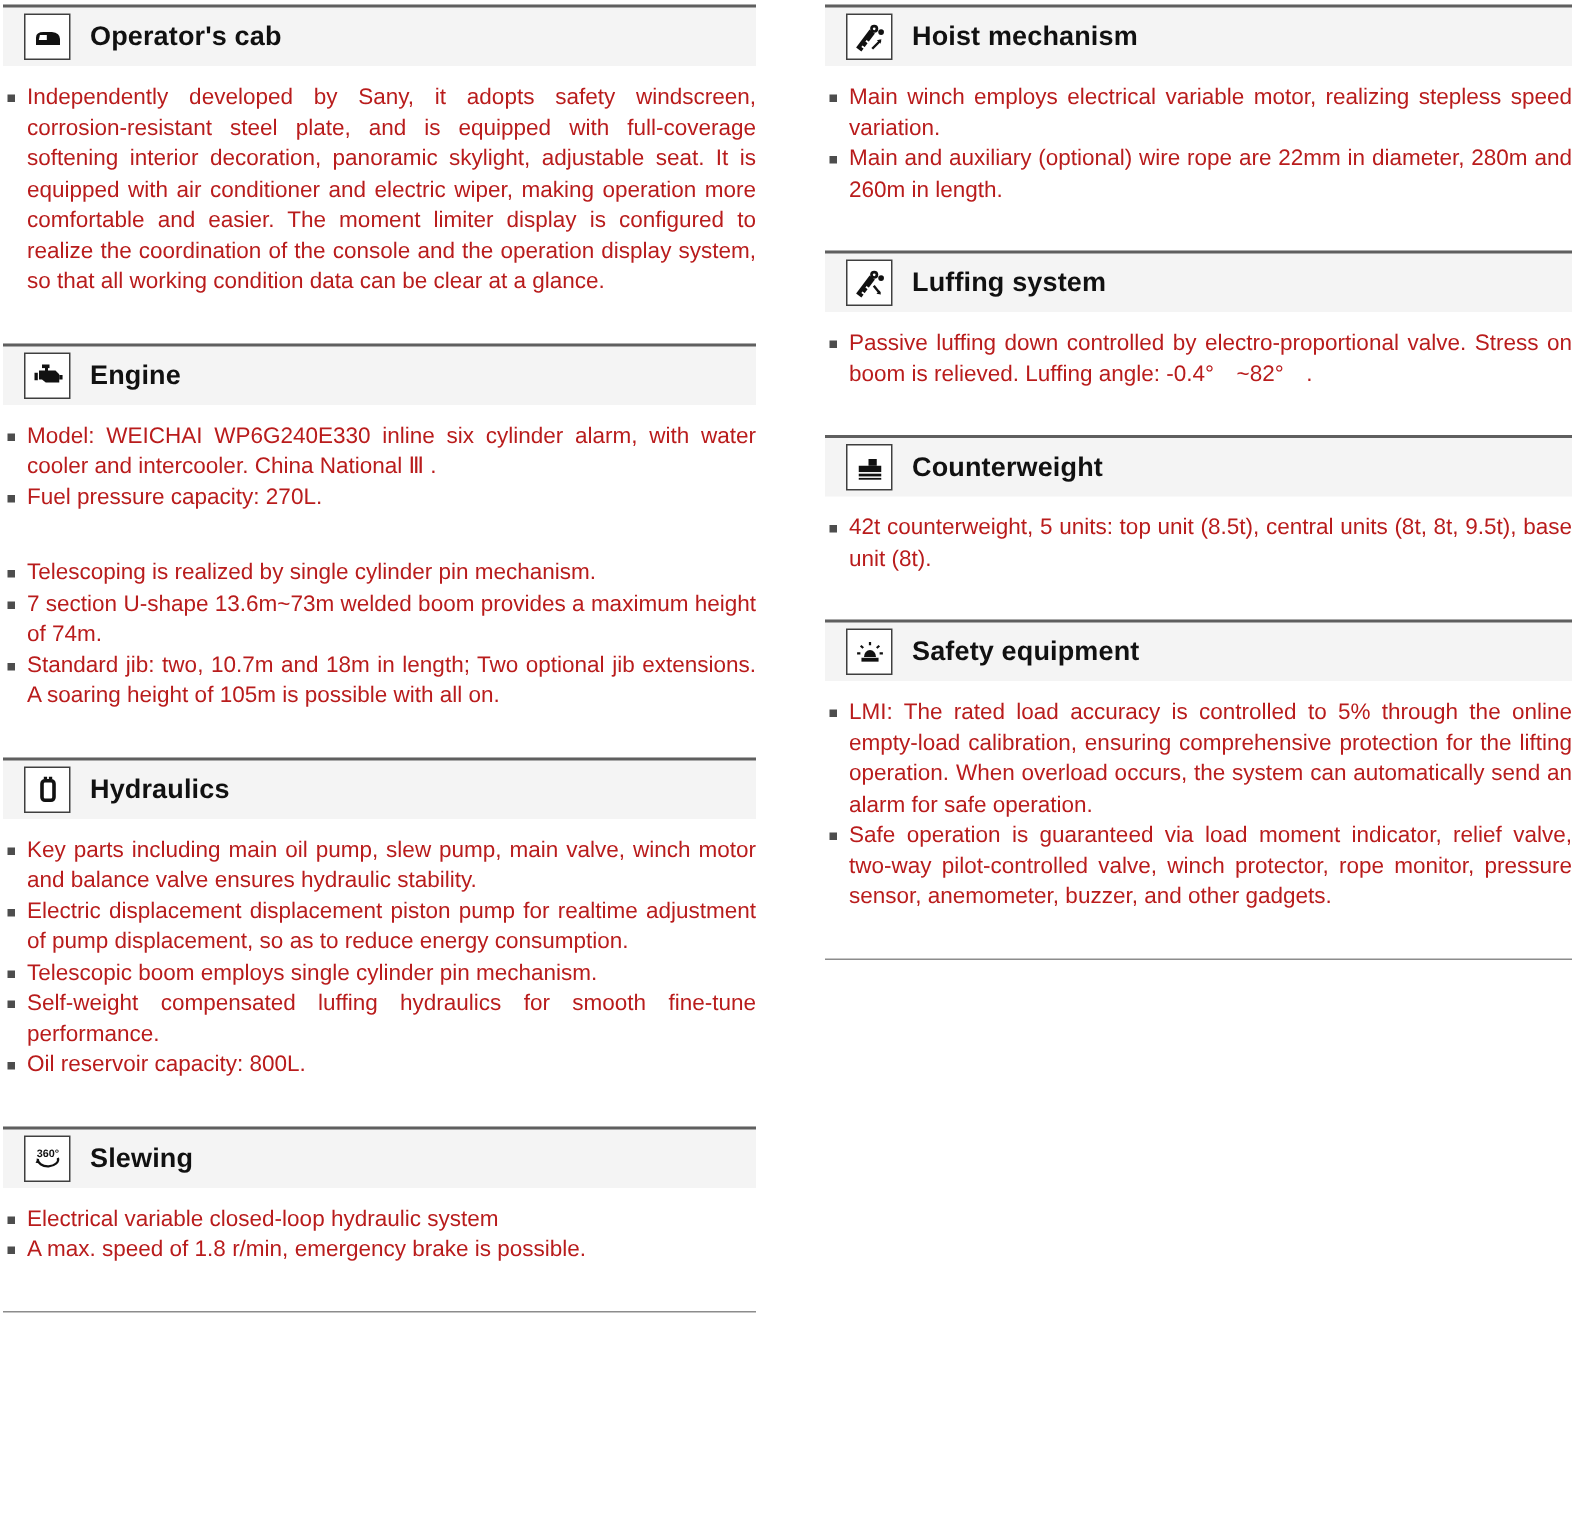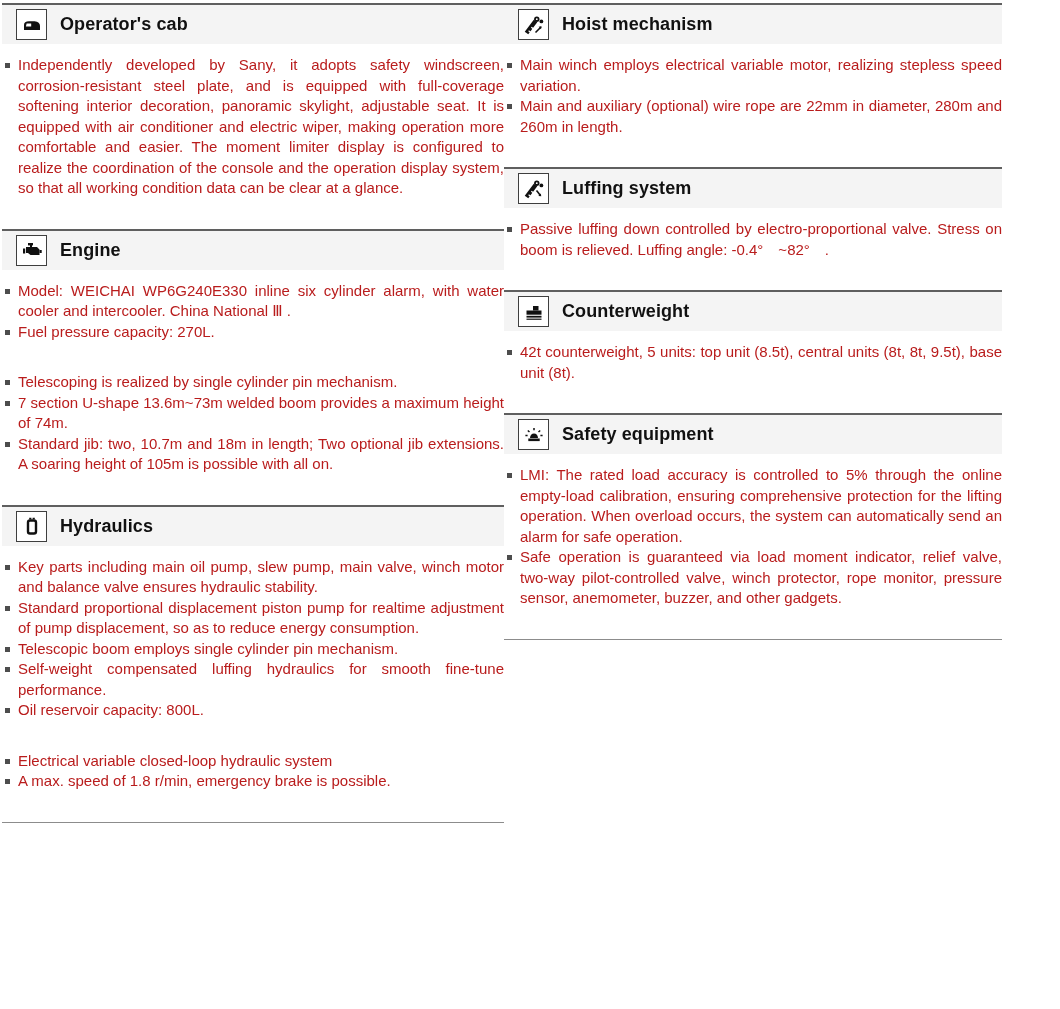--- a/index.html
+++ b/index.html
@@ -5,20 +5,21 @@
   * { margin:0; padding:0; box-sizing:border-box; }
   html,body { background:#ffffff; }
   body {
     width:1060px; min-height:1009px;
     font-family:"Liberation Sans", sans-serif;
     color:#1f1f1f;
   }
   .page {
     display:flex;
     padding:3px 12px 0 2px;
+    gap:46px;
   }
   .col { flex:0 0 auto; }
   .col-left  { width:502px; }
   .col-right { width:498px; }
 
   .sec { margin-bottom:30px; }
 
   .band {
     background:#f4f4f4;
     border-top:2px solid #5f5f5f;
@@ -124,28 +125,38 @@
         <span class="iconbox">
           <svg viewBox="0 0 24 24" aria-hidden="true">
             <rect x="8" y="6.5" width="8" height="13" rx="2" fill="none" stroke="#111" stroke-width="2.4"></rect>
             <path d="M10.3 3.8 v1.6 M13.7 3.8 v1.6" stroke="#111" stroke-width="2.2" fill="none"></path>
           </svg>
         </span>
         <h2 class="title">Hydraulics</h2>
       </header>
       <ul class="bullets">
         <li>Key parts including main oil pump, slew pump, main valve, winch motor and balance valve ensures hydraulic stability.</li>
-        <li>Standard proportional displacement piston pump for realtime adjustment of pump displacement, so as to reduce energy consumption.</li>
+        <li>Electric displacement displacement piston pump for realtime adjustment of pump displacement, so as to reduce energy consumption.</li>
         <li>Telescopic boom employs single cylinder pin mechanism.</li>
         <li>Self-weight compensated luffing hydraulics for smooth fine-tune performance.</li>
         <li>Oil reservoir capacity: 800L.</li>
       </ul>
     </section>
 
     <section class="sec">
+      <header class="band">
+        <span class="iconbox">
+          <svg viewBox="0 0 24 24" aria-hidden="true">
+            <text class="icn-360" x="12" y="11" font-size="7.2" text-anchor="middle" fill="#111">360°</text>
+            <path d="M5.2 12.5 a6.8 4.6 0 1 0 13.4 -0.6" fill="none" stroke="#111" stroke-width="1.5"></path>
+            <path d="M5.9 15.5 l-2.2 -0.4 l1.4 -2.4 z" fill="#111"></path>
+          </svg>
+        </span>
+        <h2 class="title">Slewing</h2>
+      </header>
       <ul class="bullets">
         <li>Electrical variable closed-loop hydraulic system</li>
         <li>A max. speed of 1.8 r/min, emergency brake is possible.</li>
       </ul>
     </section>
 
     <hr class="endrule">
   </div>
 
   <div class="col col-right">

